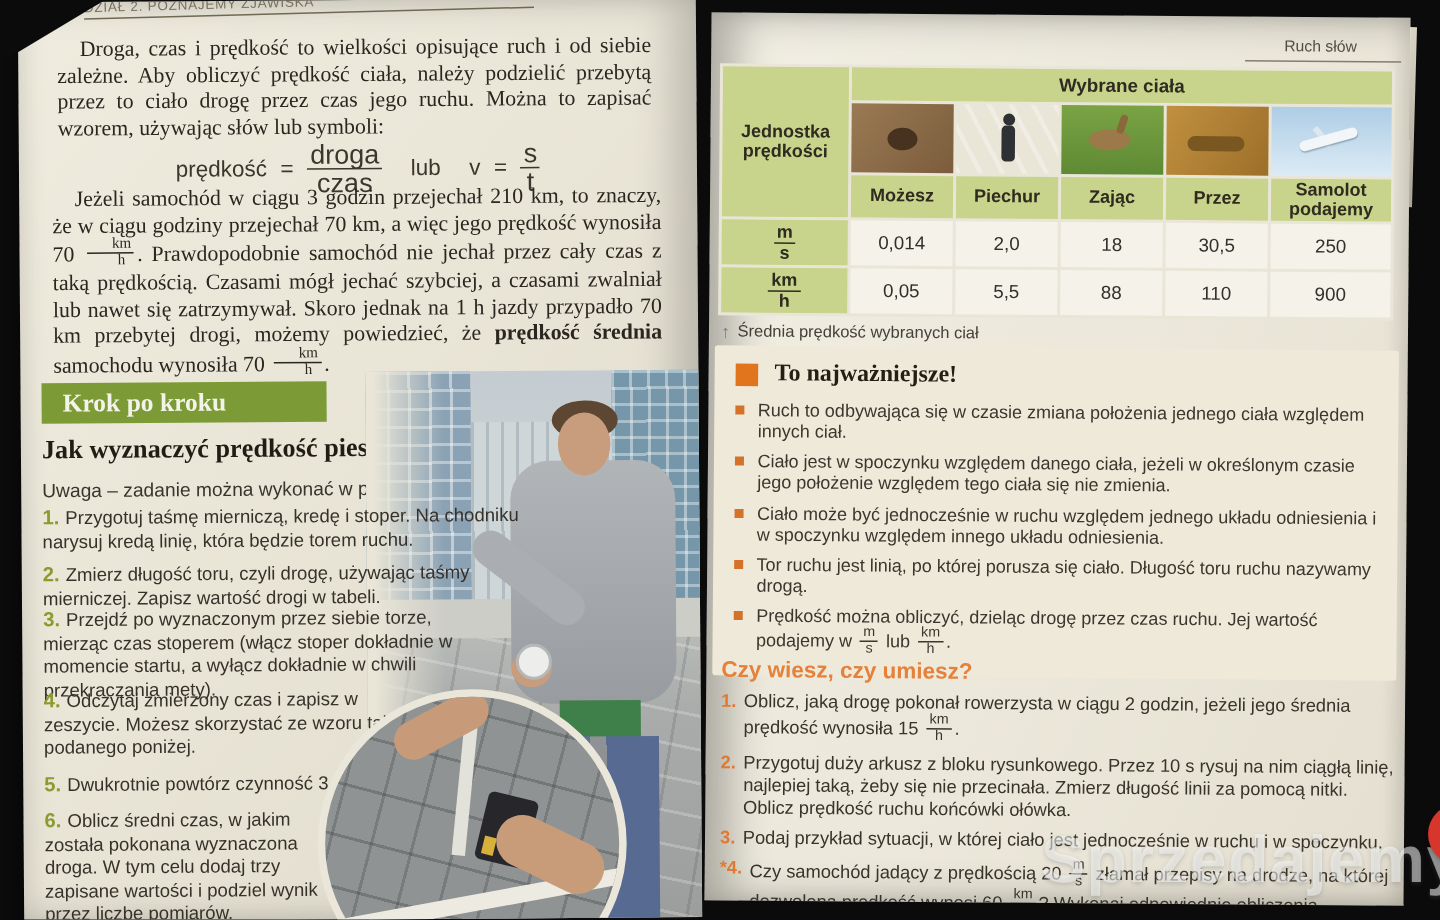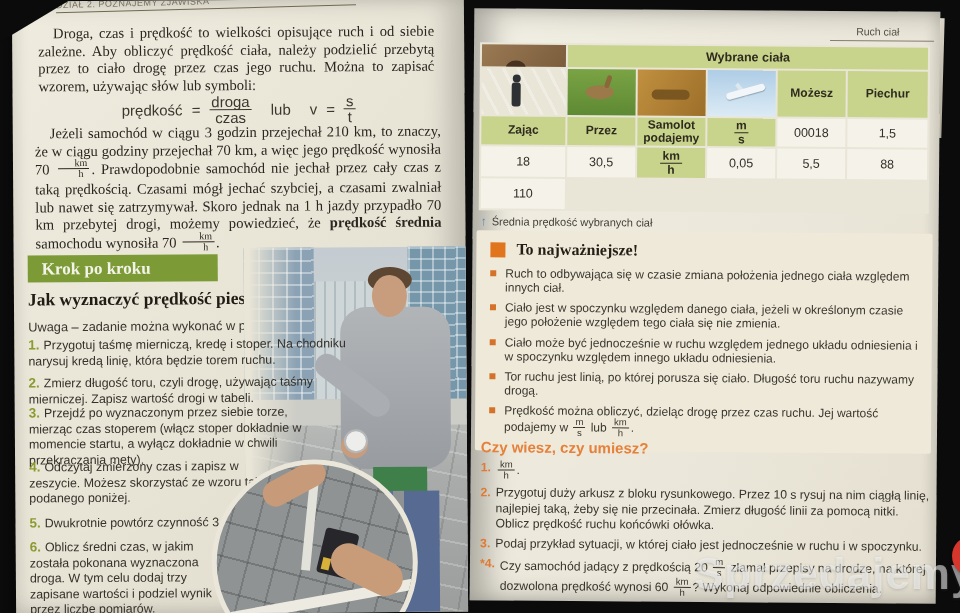--- a/index.html
+++ b/index.html
@@ -22,21 +22,21 @@
     background:linear-gradient(to right,rgba(0,0,0,0) 0%,rgba(0,0,0,0.45) 55%,rgba(0,0,0,0.18) 100%);}
   #corner-tl{left:0;top:0;width:70px;height:42px;background:#0b0b0c;z-index:6;
     clip-path:polygon(0 0,100% 0,0 100%);}
   
   .serif{font-family:"Liberation Serif",serif;color:#2b2720;}
   .para{font-size:14.6px;line-height:1.2;text-align:justify;margin:0;}
   .indent{text-indent:15px;}
   .frac{display:inline-flex;flex-direction:column;align-items:center;line-height:1.02;vertical-align:middle;}
   .frac .t{border-bottom:1px solid currentColor;padding:0 2px;}
   .fi{font-size:10px;margin:0 2px;transform:translateY(-2px);}
-  .fm{font-size:15px;}
+  .fm{font-size:18px;}
   .fu{font-size:12px;font-weight:bold;}
   .fq{font-size:9.5px;margin:0 2px;transform:translateY(-1px);}
   
   .lp-header{left:44px;top:-4px;width:300px;font-size:9px;color:#77705c;letter-spacing:0.5px;
     border-bottom:1.4px solid #6f6854;padding-bottom:2px;transform:rotate(-1.1deg);position:absolute;}
   #intro{left:26px;top:24px;width:396px;position:absolute;}
   #formula{left:56px;top:94px;width:340px;position:absolute;display:flex;align-items:center;
     justify-content:center;gap:9px;font-size:15px;color:#3b372d;}
   #formula .lub{margin:0 10px;}
   #car-para{left:22px;top:124px;width:406px;position:absolute;}
@@ -217,24 +217,25 @@
     <div class="hand-top"></div>
     <div class="tape-device">
       <div class="tape-yellow"></div>
     </div>
     <div class="hand-right"></div>
   </div>
 </div>
 
 <div class="page" id="right-page">
   <div class="rp-header">
-    <span>Ruch ciał</span>
+    <span>Ruch słów</span>
   </div>
 
   <div id="speed-table">
+    <div class="cell tg corner">Jednostka prędkości</div>
     <div class="cell tg spanh">Wybrane ciała</div>
 
     <div class="cell ph ph-slimak">
         <div class="snail"></div>
       </div>
     <div class="cell ph ph-piechur">
         <div class="walker-head"></div>
         <div class="walker-body"></div>
       </div>
     <div class="cell ph ph-zajac">
@@ -254,35 +255,37 @@
     <div class="cell tg">Zając</div>
     <div class="cell tg">Przez</div>
     <div class="cell tg">Samolot podajemy</div>
 
     <div class="cell tg">
       <span class="frac fu">
           <span class="t">m</span>
           <span>s</span>
         </span>
     </div>
-    <div class="cell tv">00018</div>
-    <div class="cell tv">1,5</div>
+    <div class="cell tv">0,014</div>
+    <div class="cell tv">2,0</div>
     <div class="cell tv">18</div>
     <div class="cell tv">30,5</div>
+    <div class="cell tv">250</div>
 
     <div class="cell tg">
       <span class="frac fu">
           <span class="t">km</span>
           <span>h</span>
         </span>
     </div>
     <div class="cell tv">0,05</div>
     <div class="cell tv">5,5</div>
     <div class="cell tv">88</div>
     <div class="cell tv">110</div>
+    <div class="cell tv">900</div>
   </div>
 
   <div class="caption">
     <span class="arrow">↑</span>
     <span>Średnia prędkość wybranych ciał</span>
   </div>
 
   <div id="important">
     <div class="imp-head">
       <span class="imp-sq"></span>
@@ -313,21 +316,21 @@
             <span class="t">km</span>
             <span>h</span>
           </span><span>.</span></span>
       </div>
   </div>
 
   <div id="quiz">
     <div class="quiz-title">Czy wiesz, czy umiesz?</div>
     <div class="qitem">
         <span class="qn">1.</span>
-        <span><span class="frac fq">
+        <span><span>Oblicz, jaką drogę pokonał rowerzysta w ciągu 2 godzin, jeżeli jego średnia prędkość wynosiła 15 </span><span class="frac fq">
             <span class="t">km</span>
             <span>h</span>
           </span><span>.</span></span>
       </div>
     <div class="qitem">
         <span class="qn">2.</span>
         <span>Przygotuj duży arkusz z bloku rysunkowego. Przez 10 s rysuj na nim ciągłą linię, najlepiej taką, żeby się nie przecinała. Zmierz długość linii za pomocą nitki. Oblicz prędkość ruchu końcówki ołówka.</span>
       </div>
     <div class="qitem">
         <span class="qn">3.</span>

